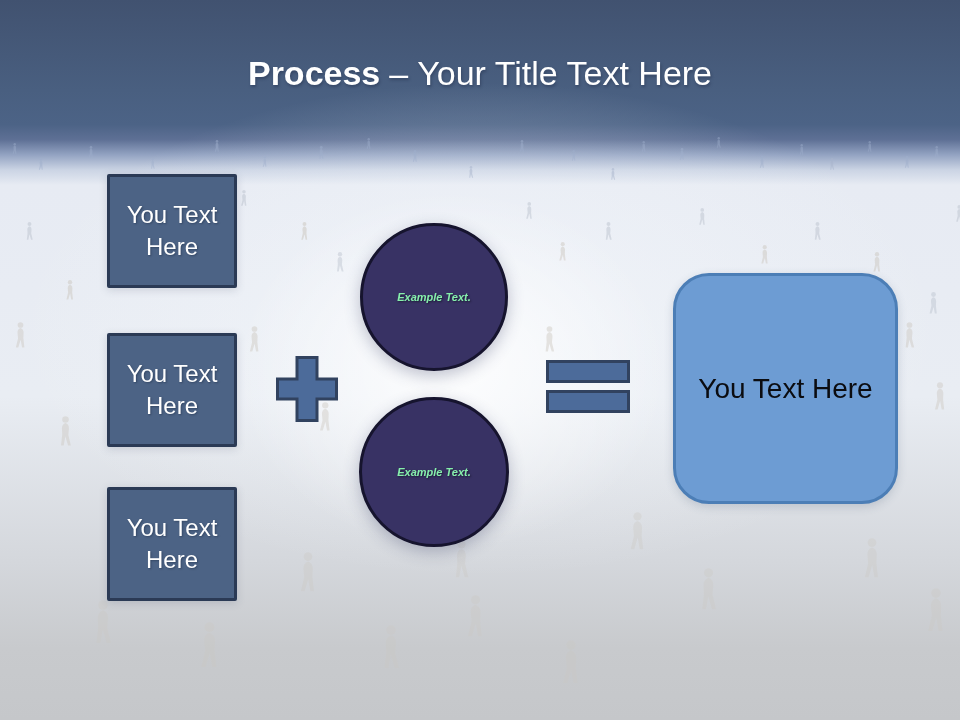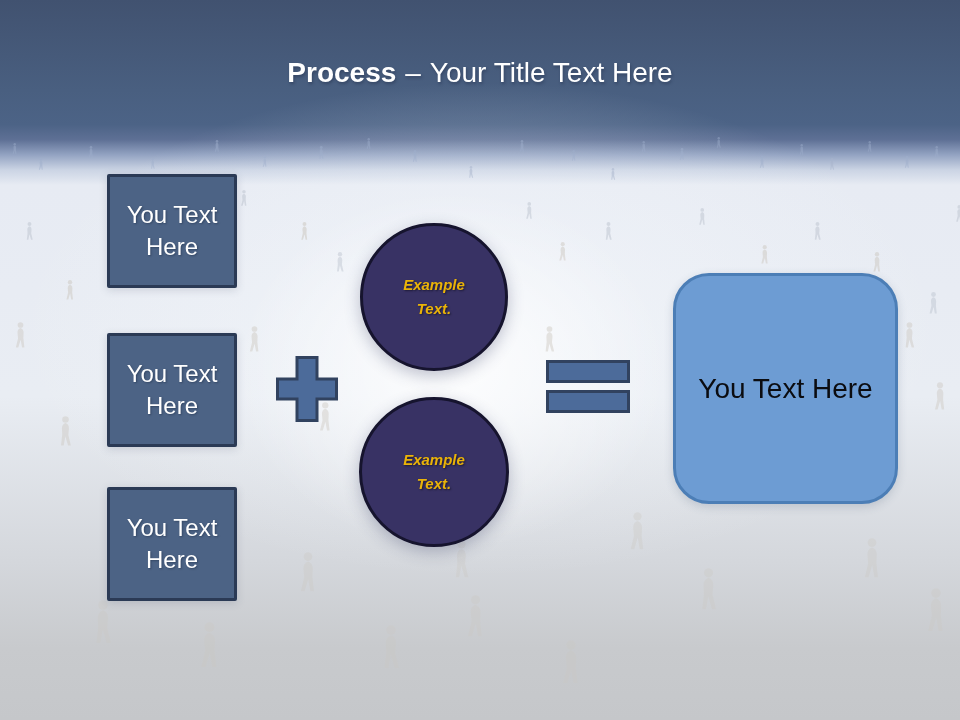--- a/index.html
+++ b/index.html
@@ -11,21 +11,21 @@
       radial-gradient(ellipse 620px 330px at 480px 330px, rgba(245,248,252,.65), rgba(245,248,252,0) 75%),
       linear-gradient(180deg,
         #415270 0%, #495F80 12.5%, #4C6386 17.3%,
         #5E7095 19.4%, #93A3C2 21.5%, #CBD4E4 23.6%, #E7EBF3 25.7%,
         #E9EDF3 55%, #D4D7DC 78%, #C8CACD 90%, #C5C7CA 100%);
   }
   svg.people{position:absolute;left:0;top:0;width:960px;height:720px;}
 
   .title{
     position:absolute;left:0;top:52px;width:100%;text-align:center;
-    color:#FFFFFF;font-size:28px;line-height:42px;
+    color:#FFFFFF;font-size:34px;line-height:42px;
     text-shadow:1px 2px 3px rgba(20,30,55,.35);
     white-space:nowrap;
   }
   .title .t-bold{font-weight:700;}
   .title .t-sep{margin:0 9px;font-weight:400;}
   .title .t-rest{font-weight:400;}
 
   .lbox{
     position:absolute;left:107px;width:124px;height:108px;
     background:#4C6385;border:3px solid #2B3A55;border-radius:2px;
@@ -40,21 +40,21 @@
   .lbox3{top:487px;}
 
   .op{position:absolute;}
   .op-plus{left:276px;top:356px;}
   .op-equals{left:546px;top:360px;}
 
   .circle{
     position:absolute;border-radius:50%;
     background:#383264;border:3px solid #16142E;
     display:flex;align-items:center;justify-content:center;text-align:center;
-    color:#eab308;font-size:15px;font-weight:700;font-style:italic;line-height:24px;
+    color:#86efac;font-size:11px;font-weight:700;font-style:italic;line-height:24px;
     box-shadow:0 5px 16px rgba(50,55,95,.30);
   }
   .circle span{display:block;width:92px;text-shadow:1px 1px 2px rgba(0,0,10,.5);}
   .c1{left:360px;top:223px;width:142px;height:142px;}
   .c2{left:359px;top:397px;width:144px;height:144px;}
 
   .rbox{
     position:absolute;left:673px;top:273px;width:219px;height:225px;
     background:#6D9CD3;border:3px solid #4C7EB6;border-radius:36px;
     display:flex;align-items:center;justify-content:center;text-align:center;

